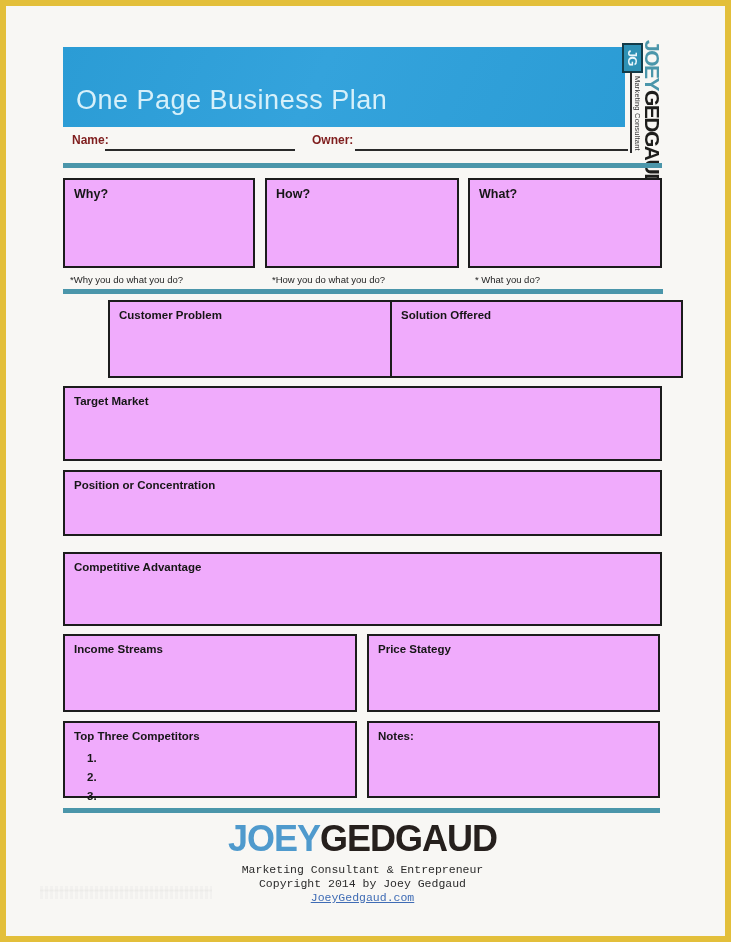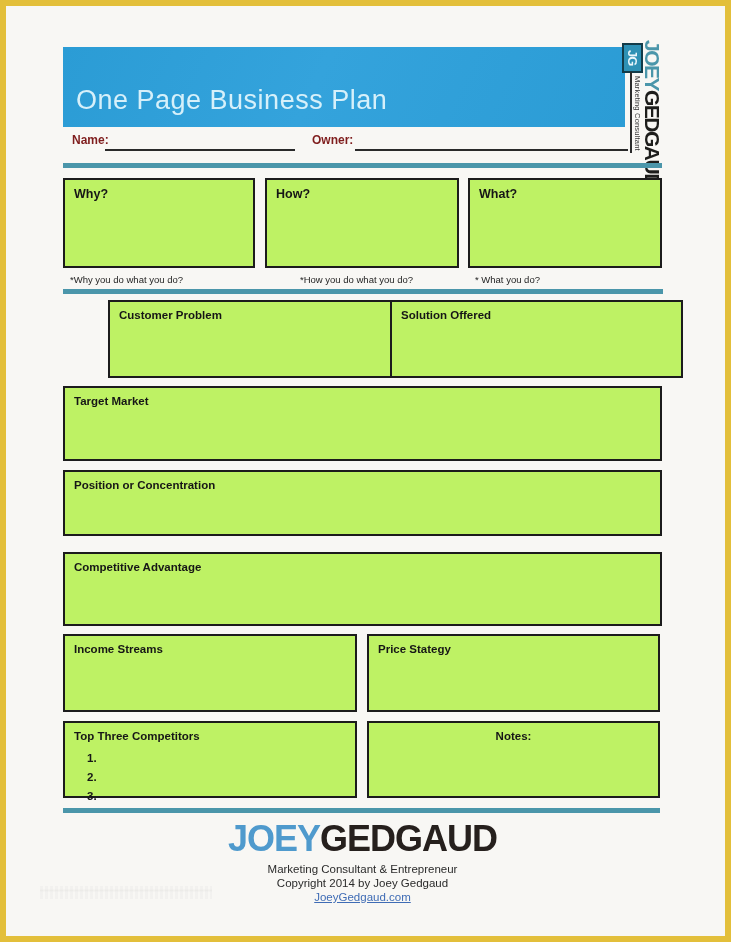--- a/index.html
+++ b/index.html
@@ -52,53 +52,53 @@
   .fill-line { position:absolute; top:143px; height:2px; background:#2a2a2a; }
   .name-line  { left:99px;  width:190px; }
   .owner-line { left:349px; width:273px; }
 
   .divider { position:absolute; left:57px; width:599px; height:5px; background:var(--accent-teal,#4b96aa); }
   .divider-1 { top:157px; }
   .divider-2 { top:283px; width:600px; }
   .divider-3 { top:802px; width:597px; }
 
   
-  .box { position:absolute; background:#bef264; border:2px solid #1c1c1c; }
+  .box { position:absolute; background:#f0abfc; border:2px solid #1c1c1c; }
   .box .lbl { display:block; padding:7px 9px; font-size:11.5px; font-weight:bold; color:#161616; }
   .box-why      { left:57px;  top:172px; width:192px; height:90px; }
   .box-how      { left:259px; top:172px; width:194px; height:90px; }
   .box-what     { left:462px; top:172px; width:194px; height:90px; }
   .box-why .lbl, .box-how .lbl, .box-what .lbl { font-size:12.5px; }
   .footnote { position:absolute; top:268px; font-size:9.5px; color:#1e1e1e; }
   .fn-why  { left:64px; }
-  .fn-how  { left:266px;margin-left:28px; }
+  .fn-how  { left:266px; }
   .fn-what { left:469px; }
 
   .box-customer   { left:57px;  top:294px; width:294px; height:78px;margin-left:45px; }
   .box-solution   { left:361px; top:294px; width:293px; height:78px;margin-left:23px; }
   .box-target     { left:57px;  top:380px; width:599px; height:75px; }
   .box-position   { left:57px;  top:464px; width:599px; height:66px; }
   .box-advantage  { left:57px;  top:546px; width:599px; height:74px; }
   .box-income     { left:57px;  top:628px; width:294px; height:78px; }
   .box-price      { left:361px; top:628px; width:293px; height:78px; }
   .box-compet     { left:57px;  top:715px; width:294px; height:77px; }
-  .box-notes      { left:361px; top:715px; width:293px; height:77px;text-align:center; }
+  .box-notes      { left:361px; top:715px; width:293px; height:77px; }
 
   .num-list { padding-left:22px; }
   .num-list li { list-style:none; font-size:11.5px; font-weight:bold; color:#161616; line-height:19px; }
 
   
   .footer-logo {
     position:absolute; left:57px; top:812px; width:599px; text-align:center;
     font-size:36px; font-weight:bold; letter-spacing:-1px; line-height:42px;
     transform:scaleY(1.04);
   }
   .footer-logo .joey { color:var(--logo-blue,#4f9acd); }
   .footer-logo .gedgaud { color:#26201d; }
-  .footer-line { position:absolute; left:57px; width:599px; text-align:center; font-size:11.5px; color:#2b2b2b; }
+  .footer-line { position:absolute; left:57px; width:599px; text-align:center; font-size:11.5px; color:#2b2b2b;font-family:Liberation Mono, monospace; }
   .footer-tagline   { top:857px; }
   .footer-copyright { top:871px; }
   .footer-link {
     top:885px; color:var(--link-blue,#3f6cb5); text-decoration:underline; cursor:pointer;
   }
 
   
   .watermark {
     position:absolute; left:34px; top:880px; width:172px; height:13px;
     background:

